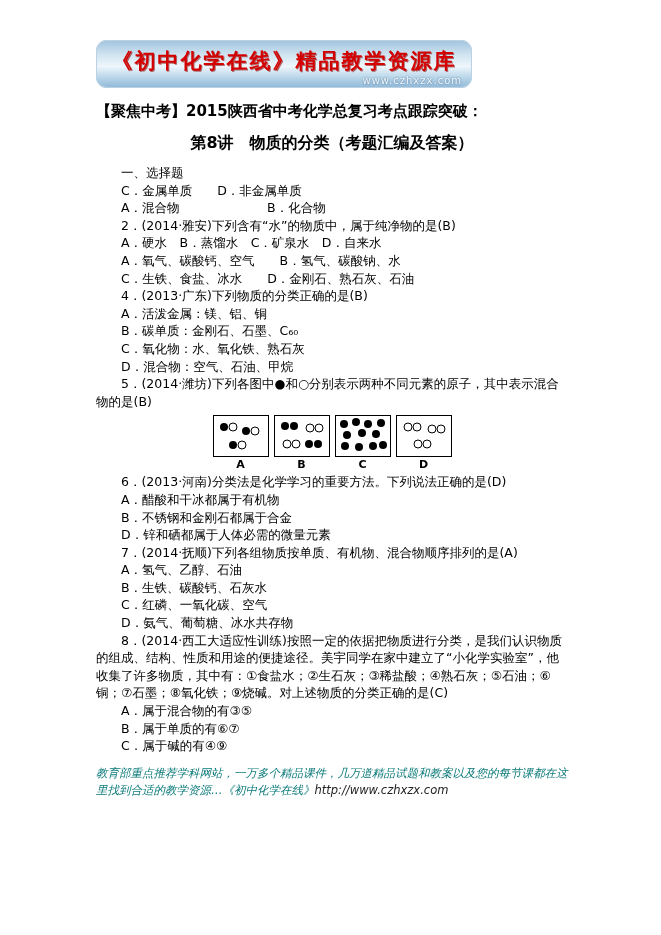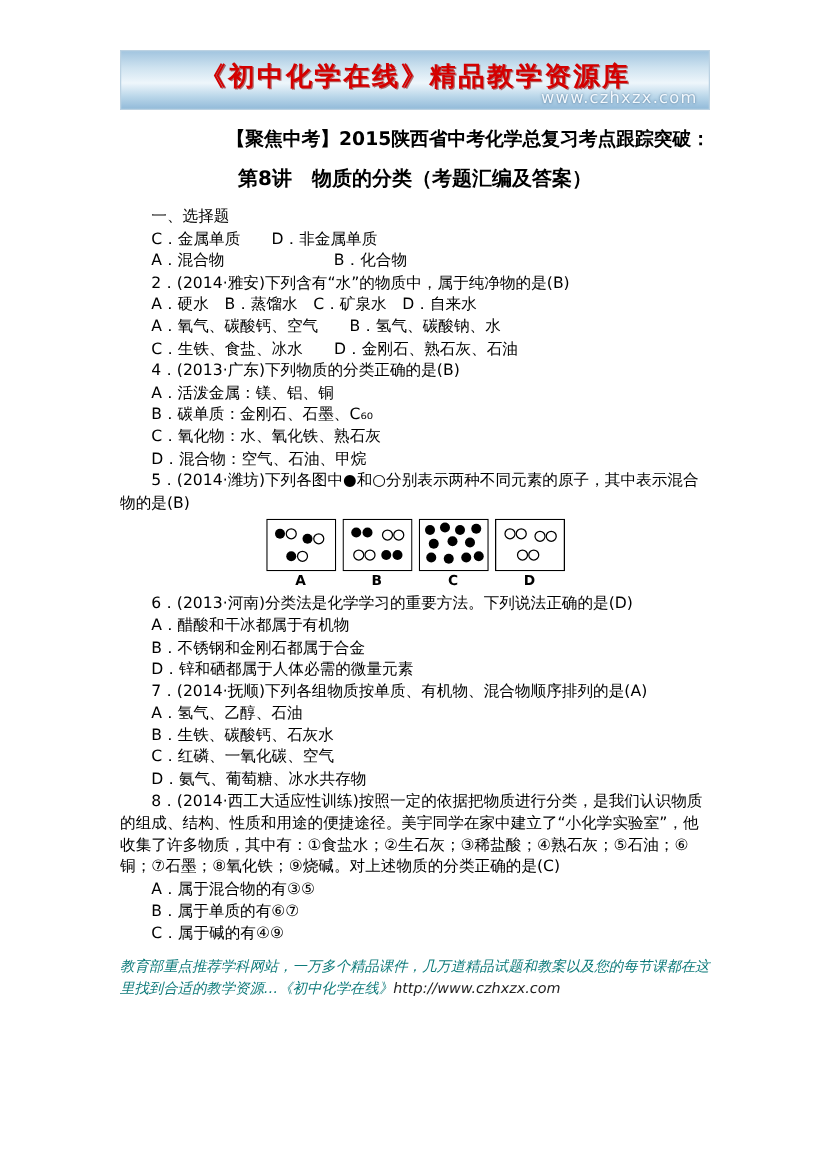--- a/index.html
+++ b/index.html
@@ -3,35 +3,36 @@
 <meta charset="utf-8">
 <style>
   html,body{margin:0;padding:0;background:#fff;}
   .page{
     width:661px;height:935px;background:#fff;box-sizing:border-box;
     padding:40px 93px 0 96px;position:relative;overflow:hidden;
     font-family:"DejaVu Sans",sans-serif;color:#000;
   }
   
   .banner{
-    width:472px;height:48px;position:relative;
+    width:376px;height:48px;position:relative;
     background:linear-gradient(180deg,#9fc3de 0%,#cfe3f0 30%,#eef6fb 55%,#b9d6e9 78%,#8fb8d8 100%);
     box-shadow:0 0 0 1px #bcd2e2 inset;
+    border-radius:11px;
   }
   .banner-title{
     text-align:center;font-family:"DejaVu Serif",serif;font-weight:bold;
     color:#d40000;font-size:21px;line-height:42px;letter-spacing:2px;
     text-shadow:1px 1px 0 rgba(130,0,0,.55);
   }
   .banner-url{
-    position:absolute;right:10px;bottom:2px;font-size:13px;color:#f2f8fd;
+    position:absolute;right:10px;bottom:2px;font-size:10px;color:#f2f8fd;
     letter-spacing:1px;text-shadow:0 0 2px rgba(40,80,120,.8);
   }
   
-  .doc-title{margin:13px 0 0;text-align:right;font-size:15px;font-weight:bold;line-height:20px;}
+  .doc-title{margin:13px 0 0;text-align:left;font-size:15px;font-weight:bold;line-height:20px;}
   .doc-subtitle{margin:11px 0 0;text-align:center;font-size:16px;font-weight:bold;line-height:21px;}
   
   .doc-body{margin-top:11px;}
   .line{
     margin:0;font-size:12.5px;line-height:17.6px;white-space:pre-wrap;
     text-indent:2em;word-break:break-all;
   }
   
   .diagram{display:flex;justify-content:center;gap:5px;margin:5px 0 2px;}
   .diagram-cell{display:flex;flex-direction:column;align-items:center;}

